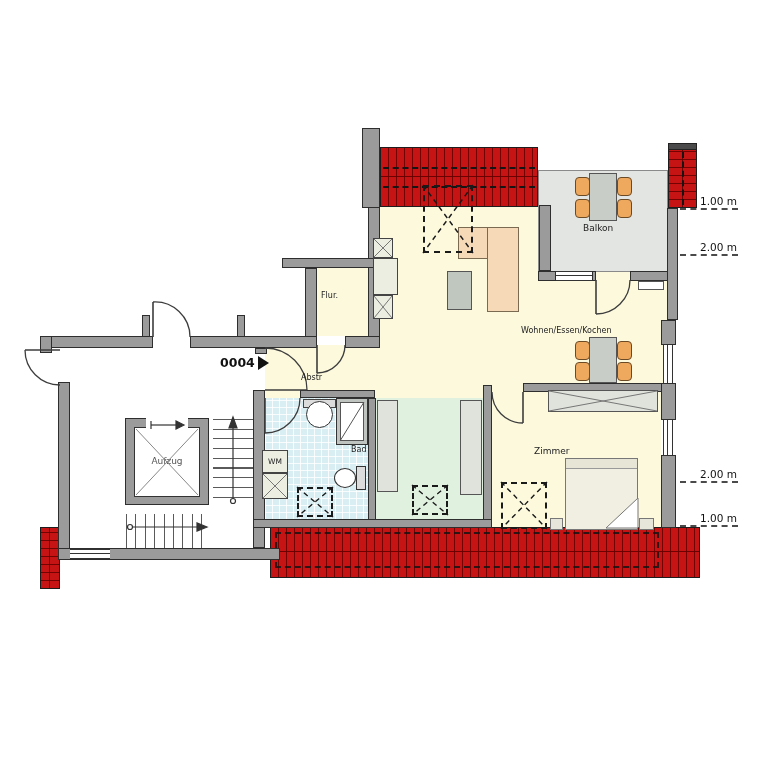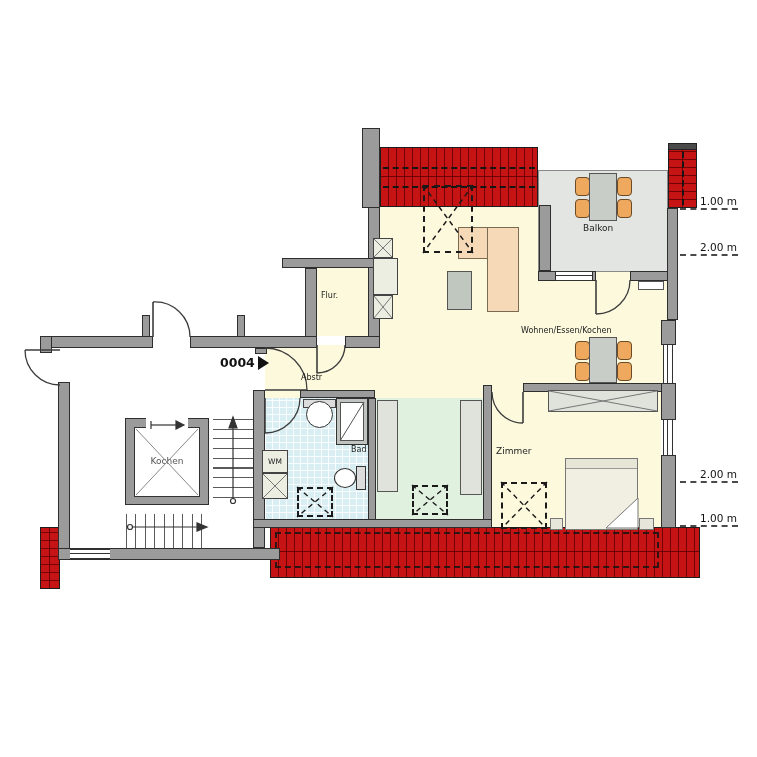--- a/index.html
+++ b/index.html
@@ -106,21 +106,21 @@
   <div class="abs wall" style="left:539px;top:205px;width:12px;height:66px;"></div>
   <div class="abs wall" style="left:538px;top:271px;width:18px;height:10px;"></div>
   <div class="abs win-h" style="left:556px;top:271px;width:36px;height:10px;"></div>
   <div class="abs wall" style="left:592px;top:271px;width:4px;height:10px;"></div>
   <div class="abs wall" style="left:630px;top:271px;width:38px;height:10px;"></div>
   <div class="abs" style="left:638px;top:281px;width:26px;height:9px;background:#fff;border:1px solid #555;"></div>
 
   <div class="abs wall" style="left:125px;top:418px;width:84px;height:87px;"></div>
   <div class="abs" style="left:134px;top:427px;width:66px;height:70px;background:#fff;border:1px solid #333;"></div>
   <div class="abs" style="left:146px;top:417px;width:42px;height:11px;background:#fff;"></div>
-  <div class="rlabel" style="left:134px;top:456px;width:66px;text-align:center;color:#555;">Kochen</div>
+  <div class="rlabel" style="left:134px;top:456px;width:66px;text-align:center;color:#555;">Aufzug</div>
   <div class="abs stairs-h" style="left:213px;top:419px;width:40px;height:86px;"></div>
   <div class="abs stairs-v" style="left:126px;top:514px;width:84px;height:34px;"></div>
 
   <div class="abs cab" style="left:373px;top:238px;width:20px;height:20px;"></div>
   <div class="abs cab" style="left:373px;top:258px;width:25px;height:37px;"></div>
   <div class="abs cab" style="left:373px;top:295px;width:20px;height:24px;"></div>
 
   <div class="abs sofa" style="left:458px;top:227px;width:61px;height:32px;"></div>
   <div class="abs sofa" style="left:487px;top:227px;width:32px;height:85px;"></div>
 
@@ -229,21 +229,21 @@
       <line x1="151" y1="425" x2="177" y2="425"></line>
       <polygon points="184,425 176,421 176,429"></polygon>
     </g>
   </svg>
 
   <div class="rlabel" style="left:583px;top:223px;">Balkon</div>
   <div class="rlabel small" style="left:521px;top:326px;">Wohnen/Essen/Kochen</div>
   <div class="rlabel small" style="left:321px;top:291px;">Flur.</div>
   <div class="rlabel small" style="left:301px;top:373px;">Abstr</div>
   <div class="rlabel small" style="left:305px;top:445px;margin-left:46px;">Bad</div>
-  <div class="rlabel" style="left:496px;top:446px;">Zimmer</div>
+  <div class="rlabel" style="left:534px;top:446px;">Zimmer</div>
 
   <div class="unitnum" style="left:220px;top:355px;">
     <span>0004</span>
     <span class="tri-right"></span>
   </div>
 
   <div class="dim" style="left:700px;top:195px;">1.00 m</div>
   <div class="dimline" style="left:680px;top:208px;"></div>
   <div class="dim" style="left:700px;top:241px;">2.00 m</div>
   <div class="dimline" style="left:680px;top:254px;"></div>

